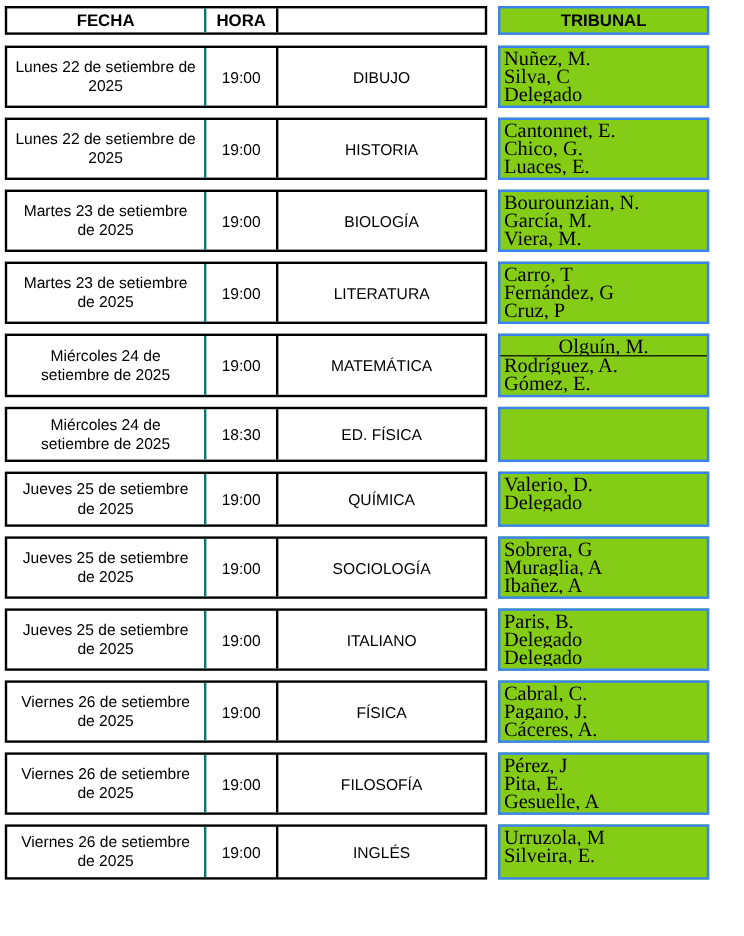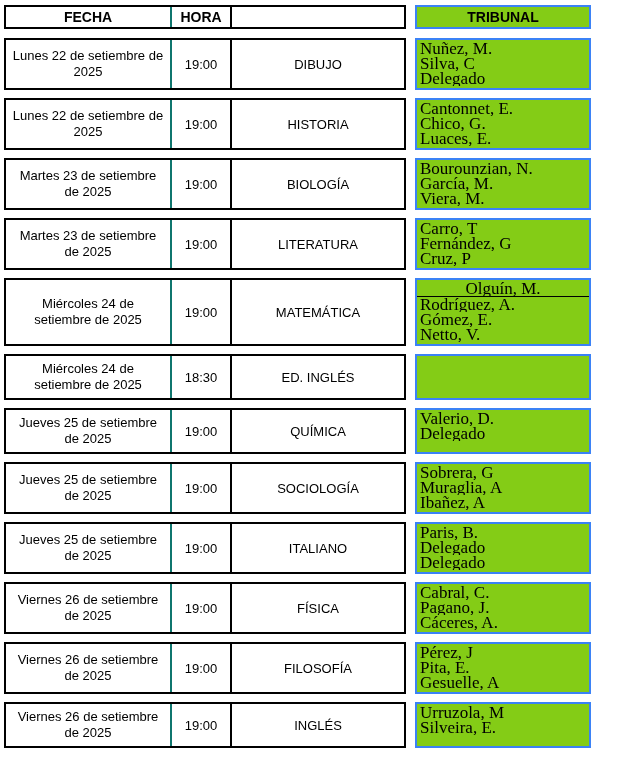--- a/index.html
+++ b/index.html
@@ -174,29 +174,28 @@
     <div class="left-box">
       <div class="cell cell-fecha">Miércoles 24 de setiembre de 2025</div>
       <div class="cell cell-hora">19:00</div>
       <div class="cell cell-asignatura">MATEMÁTICA</div>
     </div>
     <div class="col-gap"></div>
     <div class="tribunal-box">
           <div class="tribunal-line divider">Olguín, M.</div>
           <div class="tribunal-line">Rodríguez, A.</div>
           <div class="tribunal-line">Gómez, E.</div>
-          <div class="tribunal-line">Netto, V.</div>
         </div>
   </div>
 
   <div class="row data-row">
     <div class="left-box">
       <div class="cell cell-fecha">Miércoles 24 de setiembre de 2025</div>
       <div class="cell cell-hora">18:30</div>
-      <div class="cell cell-asignatura">ED. INGLÉS</div>
+      <div class="cell cell-asignatura">ED. FÍSICA</div>
     </div>
     <div class="col-gap"></div>
     <div class="tribunal-box"></div>
   </div>
 
   <div class="row data-row">
     <div class="left-box">
       <div class="cell cell-fecha">Jueves 25 de setiembre de 2025</div>
       <div class="cell cell-hora">19:00</div>
       <div class="cell cell-asignatura">QUÍMICA</div>

